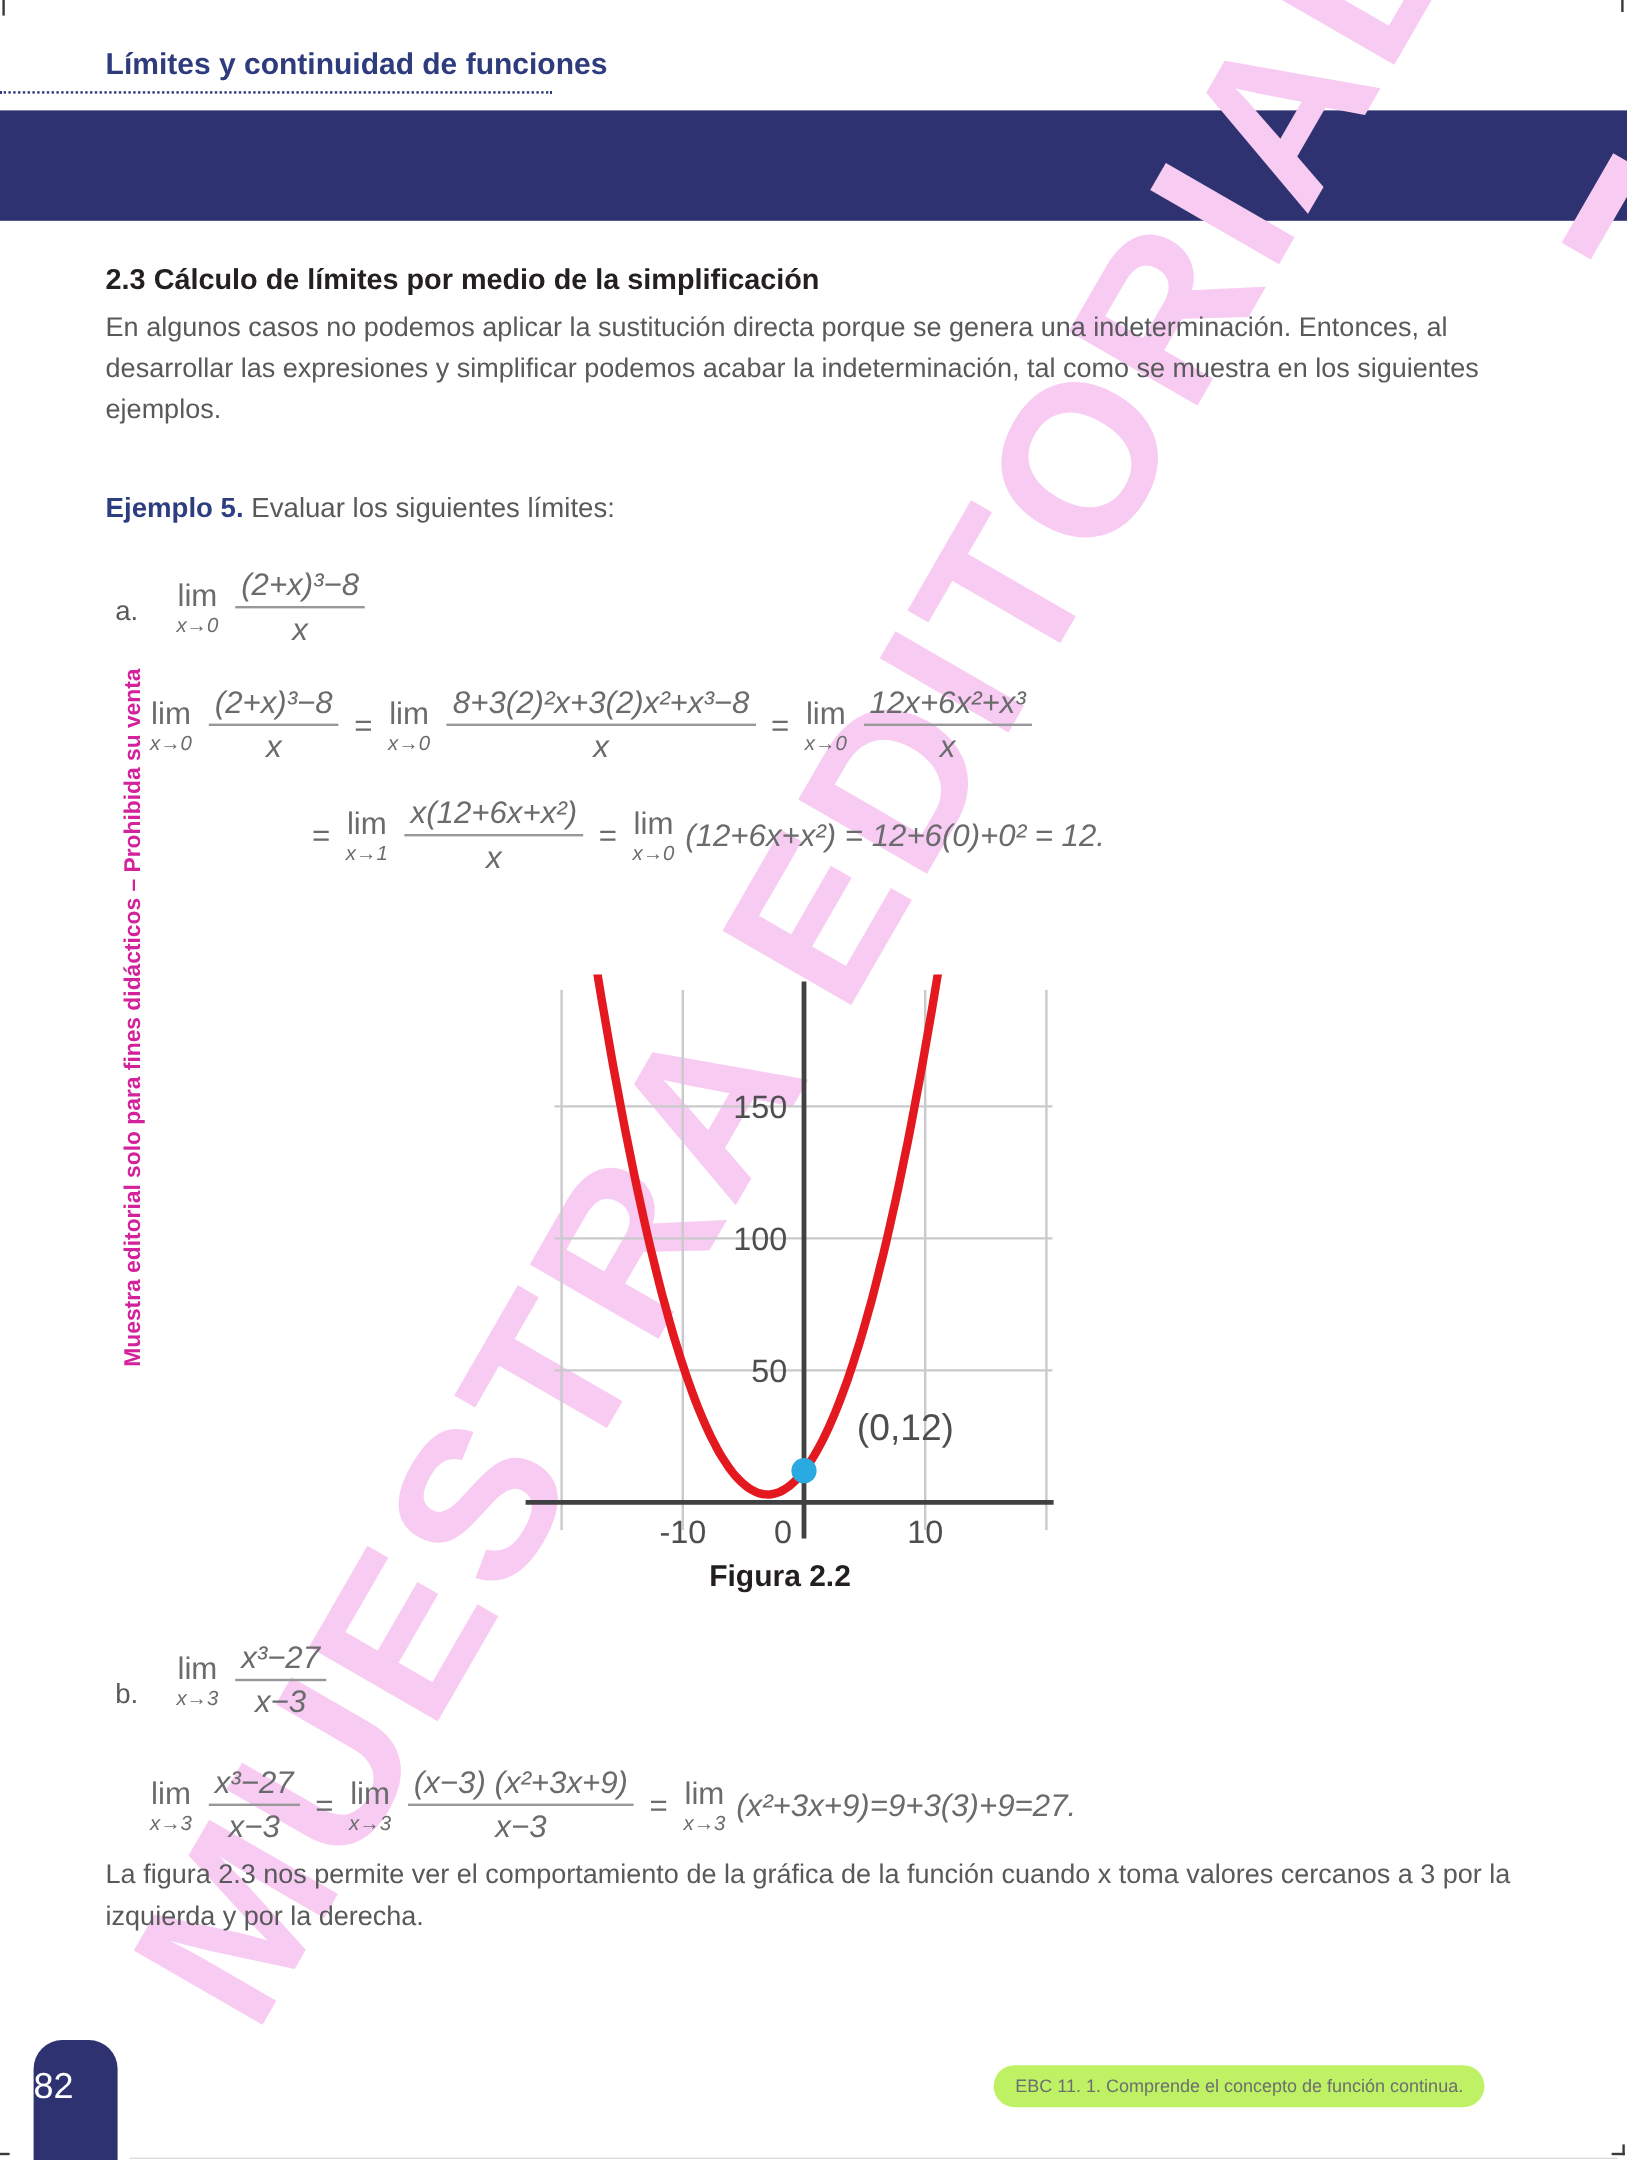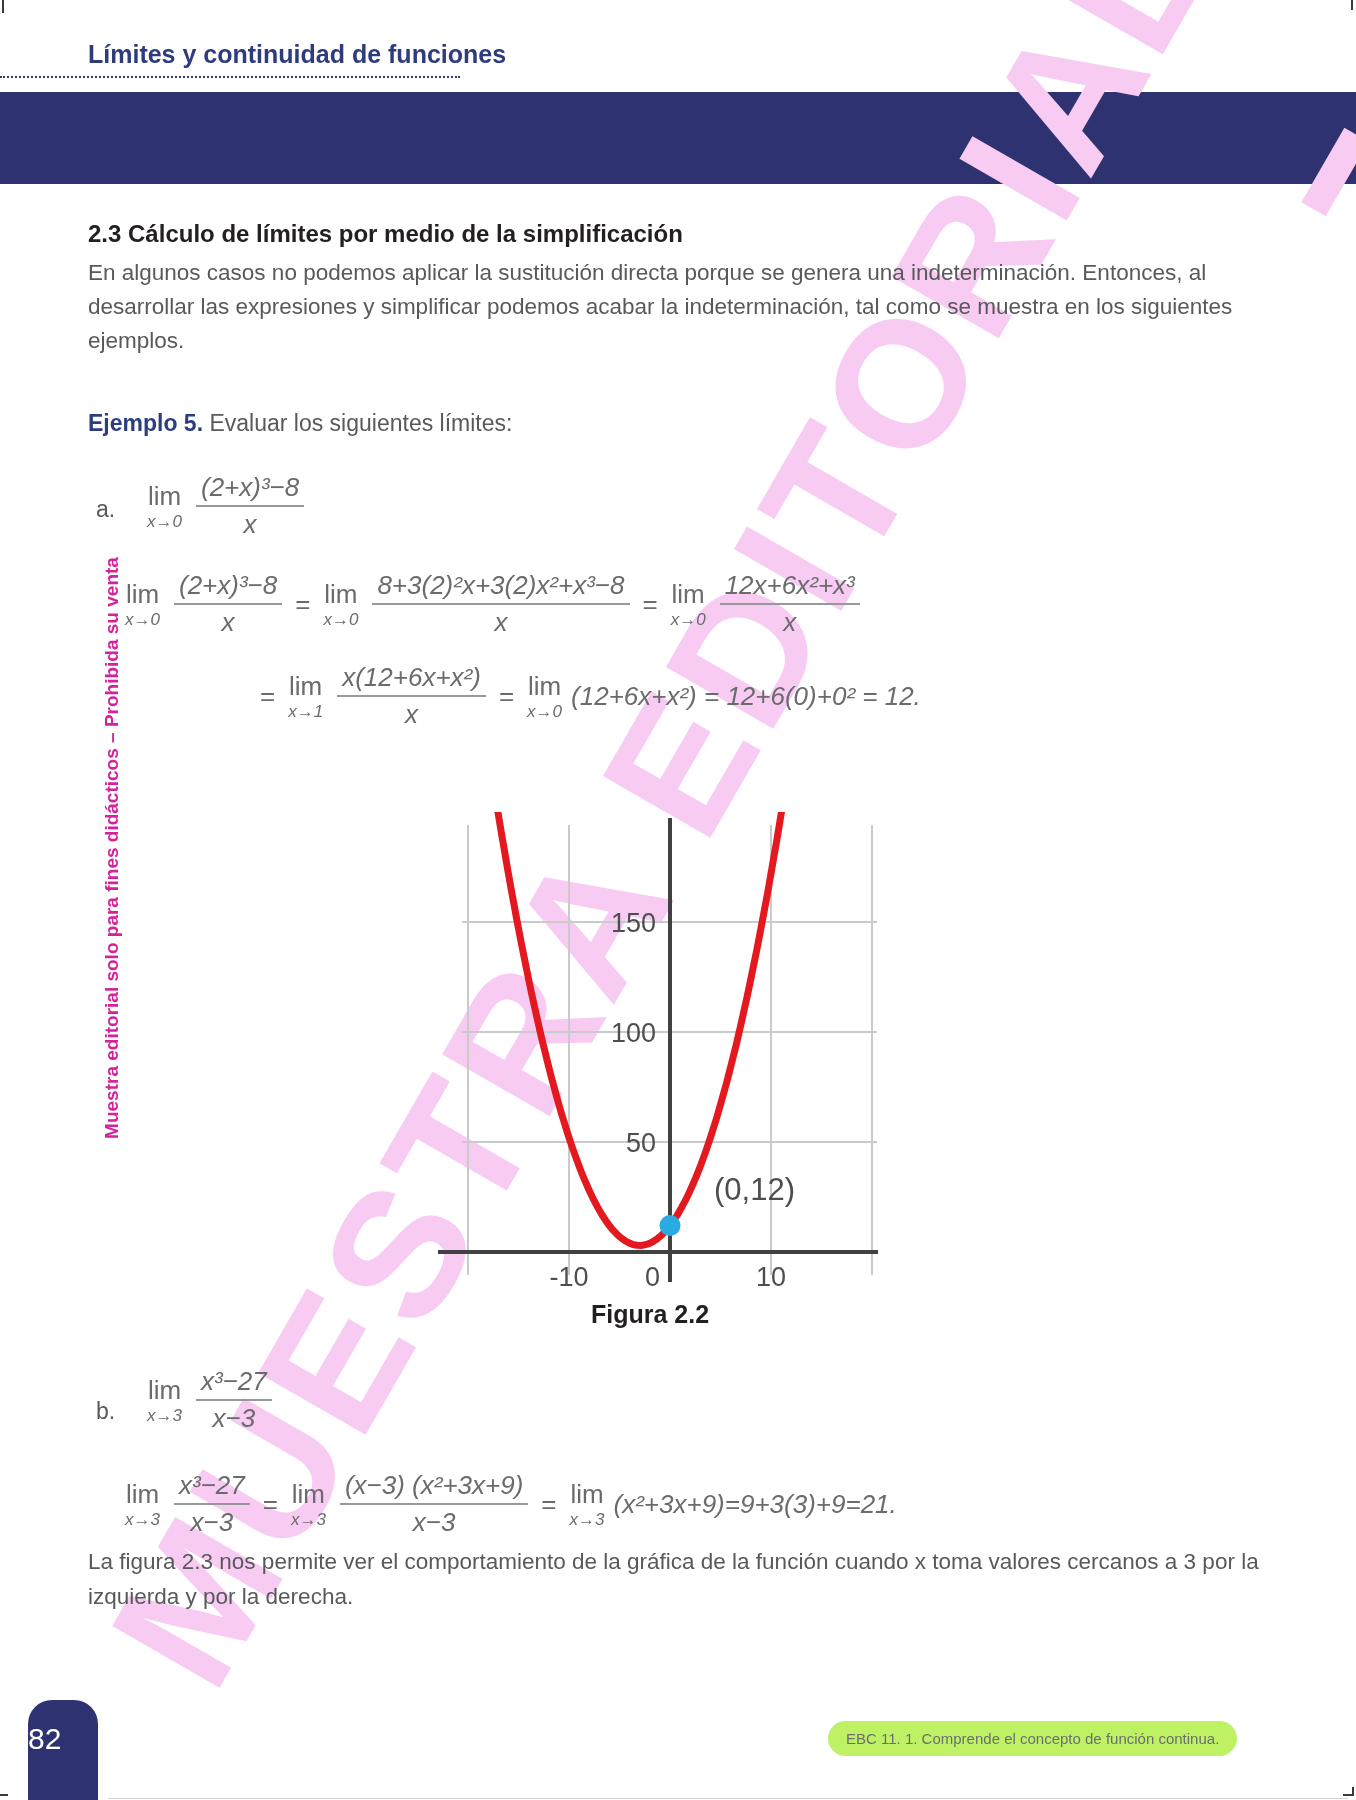--- a/index.html
+++ b/index.html
@@ -202,21 +202,21 @@
         <span class="frac">
           <span class="frac-num">(x−3) (x²+3x+9)</span>
           <span class="frac-bar"></span>
           <span class="frac-den">x−3</span>
         </span>
         <span class="eq">=</span>
         <span class="lim">
           <span class="lim-word">lim</span>
           <span class="lim-sub">x→3</span>
         </span>
-        <span class="mtext">(x²+3x+9)=9+3(3)+9=21.</span>
+        <span class="mtext">(x²+3x+9)=9+3(3)+9=27.</span>
       </div>
 
     <div class="bodytext closing">La figura 2.3 nos permite ver el comportamiento de la gráfica de la función cuando x toma valores cercanos a 3 por la
 izquierda y por la derecha.</div>
 
     <div class="side-note">Muestra editorial solo para fines didácticos – Prohibida su venta</div>
 
     <div class="footer-tab">
         <span class="footer-tab-number">82</span>
       </div>

